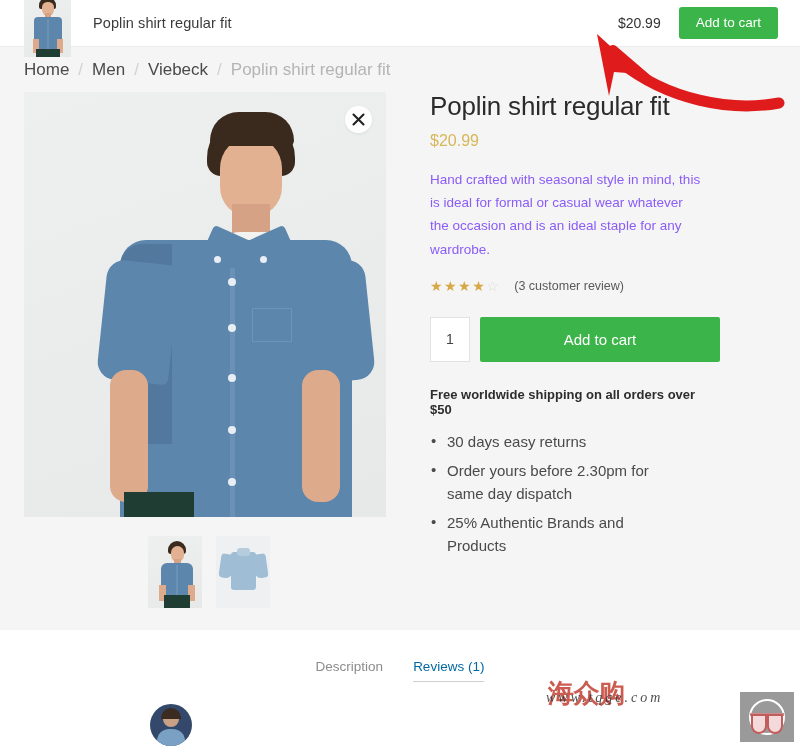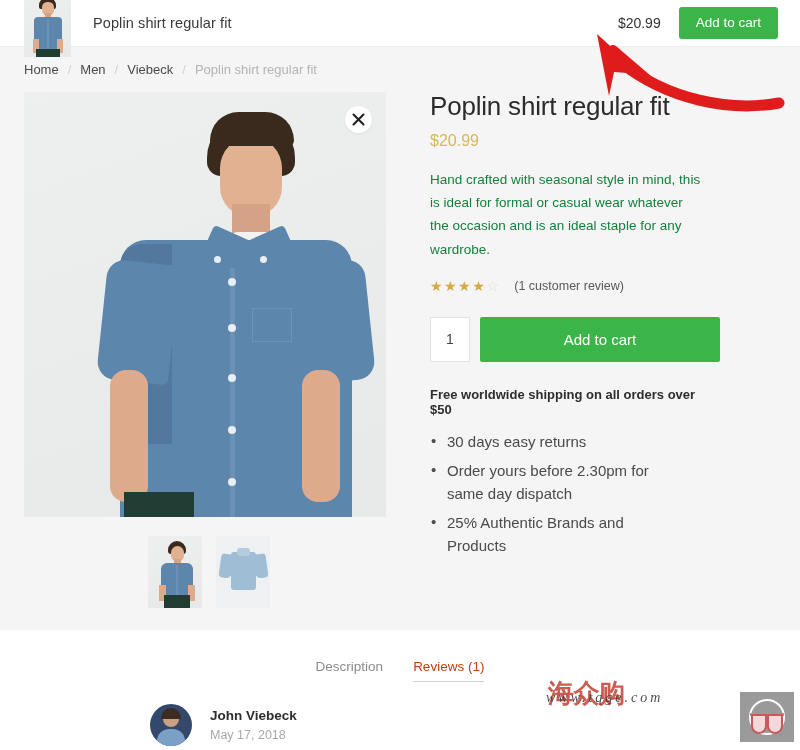--- a/index.html
+++ b/index.html
@@ -37,21 +37,21 @@
     background: #3bb54a; color: #fff; border: none;
     font-family: inherit; font-size: 13.5px;
     padding: 9px 17px; border-radius: 3px; cursor: pointer;
     line-height: 1;
   }
 
   
   .breadcrumb {
     position: absolute; top: 47px; left: 0; width: 800px; height: 45px;
     display: flex; align-items: center; padding-left: 24px;
-    font-size: 13px;
+    font-size: 17px;
   }
   .crumb { color: #4a4a4a; text-decoration: none; cursor: pointer; }
   .crumb-last { color: #b4b4b4; }
   .crumb-sep { color: #d2d2d2; margin: 0 9px; }
 
   
   .product-section {
     position: absolute; top: 92px; left: 0; width: 800px; height: 538px;
     background: #f5f5f5;
   }
@@ -99,21 +99,21 @@
   .flat-collar { position: absolute; background: #b5ccdd; }
 
   
   .details { position: absolute; left: 430px; top: 0; width: 290px; }
   .p-title {
     font-size: 26px; font-weight: 400; color: #2b2b2b;
     letter-spacing: -.2px; line-height: 1.15;
   }
   .p-price { font-size: 16px; color: #d6b759; margin-top: 10px; }
   .p-desc {
-    margin-top: 18px; font-size: 13.5px; color: #15803d;
+    margin-top: 18px; font-size: 13.5px; color: #8b5cf6;
     line-height: 1.72; width: 272px;
   }
   .rating-row { display: flex; align-items: center; margin-top: 18px; }
   .stars { font-size: 14px; letter-spacing: 1.5px; line-height: 1; }
   .star-on { color: #d6a846; }
   .star-off { color: #dcdcdc; }
   .review-link {
     margin-left: 14px; font-size: 12.5px; color: #5a5a5a;
     text-decoration: none; cursor: pointer;
   }
@@ -148,21 +148,21 @@
     background: #ffffff;
   }
   .tabs {
     display: flex; justify-content: center; gap: 30px;
     padding-top: 29px;
   }
   .tab {
     font-size: 13.5px; color: #8c8c8c; cursor: pointer;
     padding-bottom: 7px; border-bottom: 1px solid transparent;
   }
-  .tab.active { color: #c2410c; border-bottom-color: #cfcfcf; }
+  .tab.active { color: #0369a1; border-bottom-color: #cfcfcf; }
 
   .review { display: flex; align-items: center; margin: 22px 0 0 150px; }
   .avatar {
     width: 42px; height: 42px; border-radius: 50%;
     background: #33486a; overflow: hidden; position: relative; flex: 0 0 auto;
   }
   .av-head { position: absolute; left: 13px; top: 7px; width: 16px; height: 16px; border-radius: 50%; background: #caa184; }
   .av-hair { position: absolute; left: 11px; top: 4px; width: 20px; height: 11px; border-radius: 10px 10px 0 0; background: #3b2b20; }
   .av-body { position: absolute; left: 7px; top: 25px; width: 28px; height: 20px; border-radius: 12px 12px 0 0; background: #7aa1c4; }
   .rv-meta { margin-left: 18px; }
@@ -308,21 +308,21 @@
 
     <div class="details">
       <h1 class="p-title">Poplin shirt regular fit</h1>
       <div class="p-price">$20.99</div>
       <p class="p-desc">Hand crafted with seasonal style in mind, this is ideal for formal or casual wear whatever the occasion and is an ideal staple for any wardrobe.</p>
 
       <div class="rating-row">
         <span class="stars">
           <span class="star-on">★★★★</span><span class="star-off">☆</span>
         </span>
-        <a class="review-link">(1 customer review)</a>
+        <a class="review-link">(3 customer review)</a>
       </div>
 
       <div class="buy-row">
         <input class="qty" type="text" value="1" style="">
         <button class="btn-add-big">Add to cart</button>
       </div>
 
       <div class="ship-note">Free worldwide shipping on all orders over $50</div>
 
       <ul class="perks">
@@ -337,24 +337,20 @@
     <div class="tabs">
       <div class="tab">Description</div>
       <div class="tab active">Reviews (1)</div>
     </div>
 
     <div class="review">
       <div class="avatar">
         <div class="av-body"></div>
         <div class="av-head"></div>
         <div class="av-hair"></div>
-      </div>
-      <div class="rv-meta">
-        <div class="rv-name">John Viebeck</div>
-        <div class="rv-date">May 17, 2018</div>
       </div>
     </div>
   </div>
 
   <svg class="arrow-layer" width="800" height="750" viewBox="0 0 800 750">
     <path d="M779,103 C730,112 668,100 620,62" stroke="#e01b1b" stroke-width="11" fill="none" stroke-linecap="round"></path>
     <path d="M597,34 L641,74 L614,72 L609,96 Z" fill="#e01b1b"></path>
     <path d="M613,50 L648,80" stroke="#e01b1b" stroke-width="10" fill="none" stroke-linecap="round"></path>
   </svg>
 

